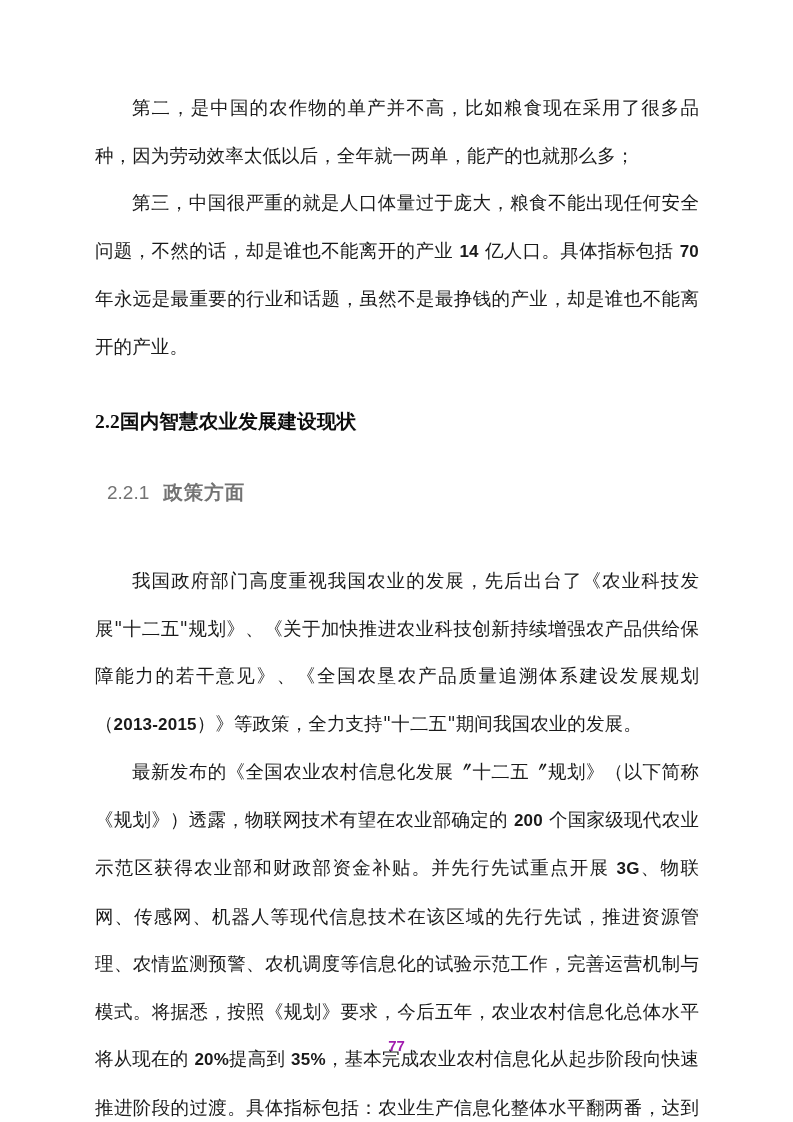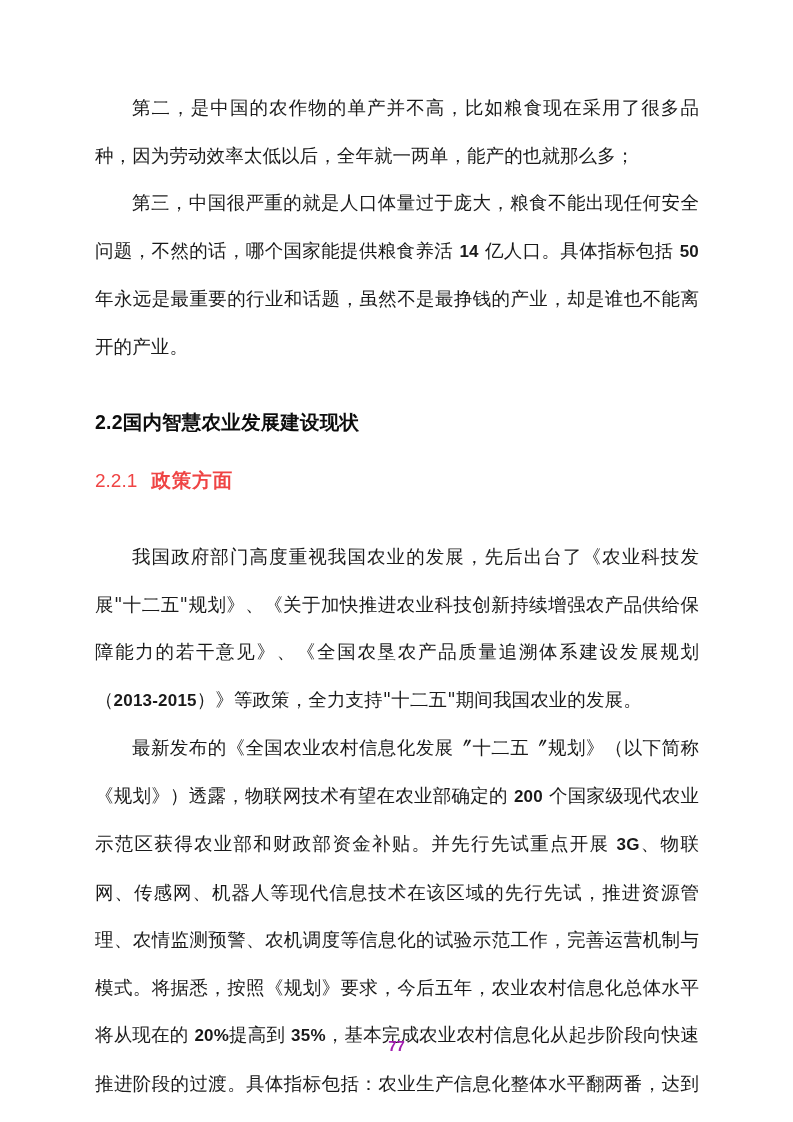--- a/index.html
+++ b/index.html
@@ -46,36 +46,36 @@
   .lat {
     font-family: "Liberation Sans", sans-serif;
     font-weight: 600;
     font-size: 17px;
     letter-spacing: 0.2px;
     margin-top: 7px;
   }
 
   
   .h2 {
-    font-family: Liberation Sans, sans-serif;
+    font-family: Liberation Serif, serif;
     font-weight: bold;
     font-size: 19.5px;
     line-height: 28px;
     margin: 0;
     text-indent: 0;
     color: #0d0d0d;
     letter-spacing: 0.2px;
   }
   .h3 {
     font-family: "Liberation Sans", sans-serif;
     font-size: 19.5px;
     line-height: 28px;
-    margin: 0;
+    margin: 12px;
     text-indent: 0;
-    color: #ef4444;
+    color: #737373;
   }
   .h3 .num {
     font-family: "Liberation Sans", sans-serif;
     font-weight: normal;
     font-size: 19px;
   }
   .h3 .cjk {
     font-family: "DejaVu Serif", "Liberation Serif", serif;
     font-weight: bold;
     font-size: 19.5px;
@@ -103,21 +103,21 @@
   }
 </style>
 </head>
 <body>
 
 <div class="page">
   <div class="content">
 
     <p class="para"><span>第二，是中国的农作物的单产并不高，比如粮食现在采用了很多品种，因为劳动效率太低以后，全年就一两单，能产的也就那么多；</span></p>
 
-    <p class="para"><span>第三，中国很严重的就是人口体量过于庞大，粮食不能出现任何安全问题，不然的话，哪个国家能提供粮食养活 </span><span class="lat">14</span><span> 亿人口。具体指标包括 </span><span class="lat">50</span><span> 年永远是最重要的行业和话题，虽然不是最挣钱的产业，却是谁也不能离开的产业。</span></p>
+    <p class="para"><span>第三，中国很严重的就是人口体量过于庞大，粮食不能出现任何安全问题，不然的话，却是谁也不能离开的产业 </span><span class="lat">14</span><span> 亿人口。具体指标包括 </span><span class="lat">70</span><span> 年永远是最重要的行业和话题，虽然不是最挣钱的产业，却是谁也不能离开的产业。</span></p>
 
     <div class="sp-before-h2"></div>
 
     <h2 class="h2">2.2国内智慧农业发展建设现状</h2>
 
     <div class="sp-after-h2"></div>
 
     <h3 class="h3"><span class="num">2.2.1</span><span class="cjk">政策方面</span></h3>
 
     <div class="sp-after-h3"></div>

